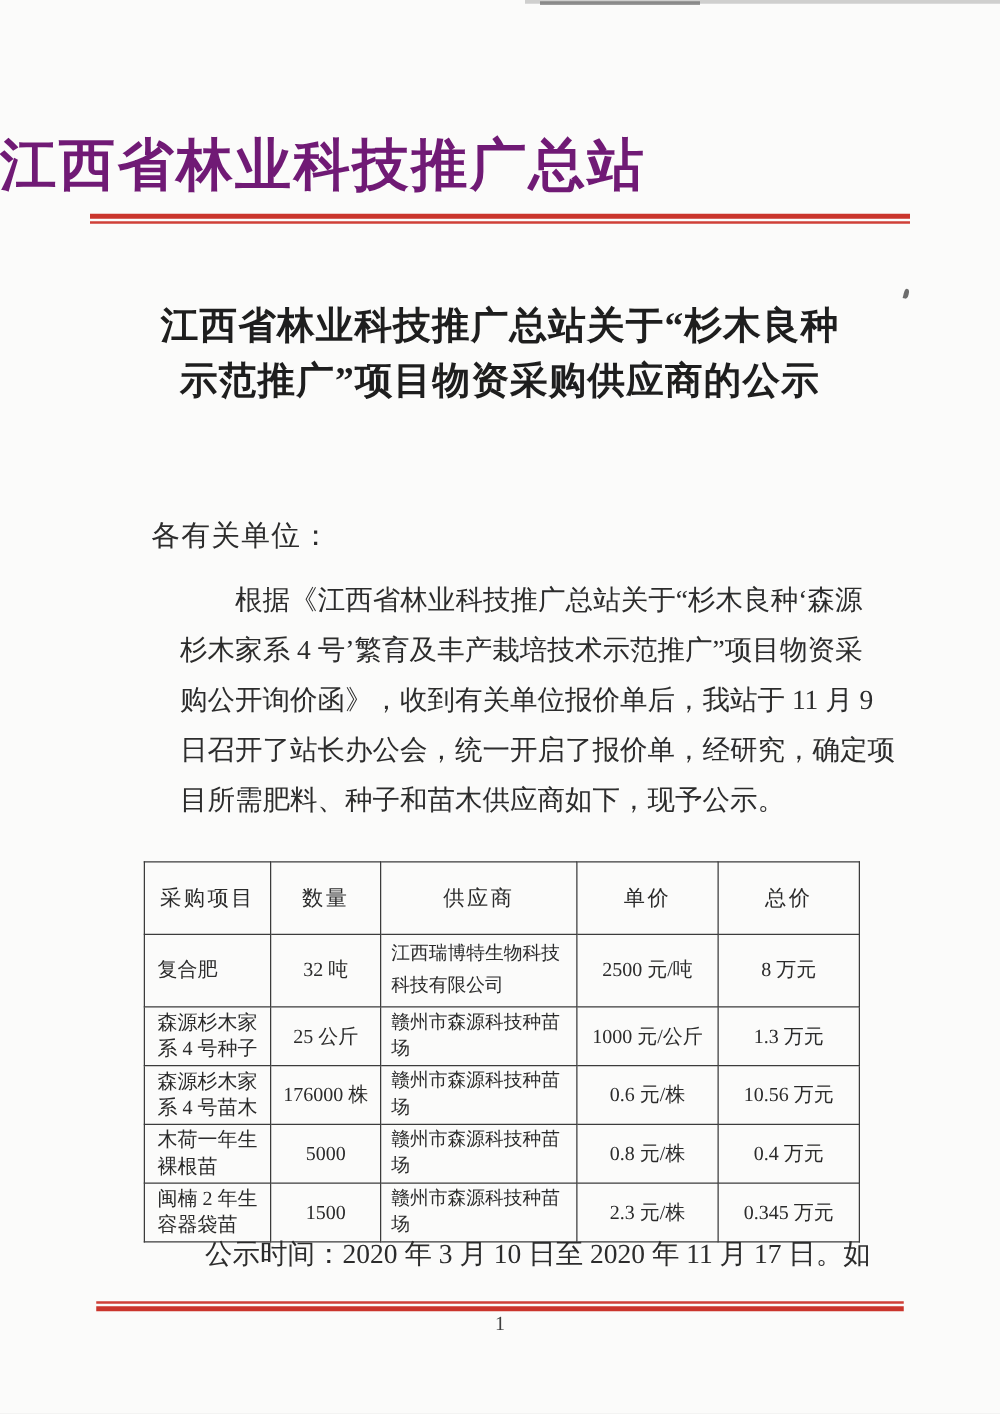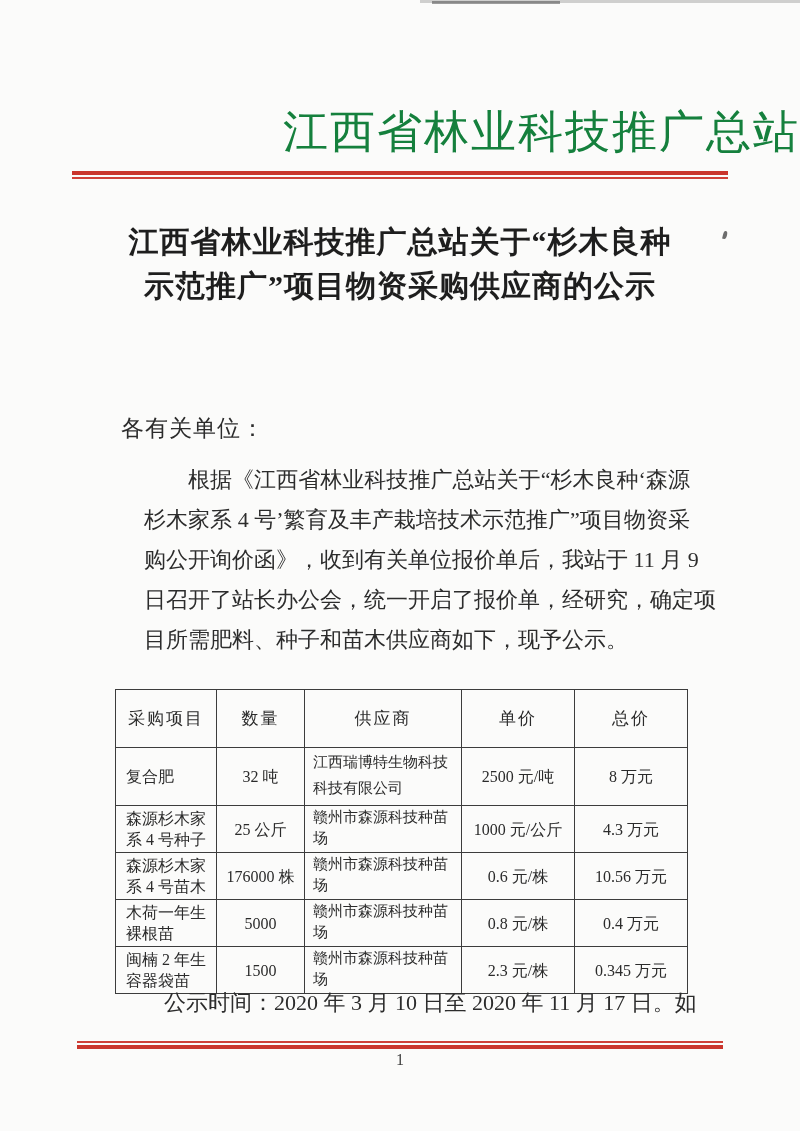--- a/index.html
+++ b/index.html
@@ -13,36 +13,36 @@
     overflow: hidden;
     font-family: "Liberation Serif", "DejaVu Serif", serif;
     color: #303030;
   }
   
   .scan-edge { position: absolute; top: 0; left: 420px; width: 380px; height: 3px; background: #9a9a9a; opacity: .45; }
   .scan-edge-dark { position: absolute; top: 1px; left: 432px; width: 128px; height: 3px; background: #4e4e4e; opacity: .55; }
 
   .letterhead {
     position: absolute; top: 102px; left: 0; width: 100%;
-    text-align: right;
-    font-size: 45px; font-weight: normal; letter-spacing: 2px;
-    color: #15803d;
+    text-align: left;
+    font-size: 45px; font-weight: bold; letter-spacing: 2px;
+    color: #701a75;
   }
   .rule { position: absolute; left: 72px; width: 656px; }
   .rule-top { top: 171px; }
   .rule-top .bar-thick { height: 4px; background: #ca352c; }
   .rule-top .bar-gap   { height: 2px; }
   .rule-top .bar-thin  { height: 2px; background: #cf4038; }
   .rule-bottom { top: 1041px; left: 77px; width: 646px; }
   .rule-bottom .bar-thin  { height: 2px; background: #cf4038; }
   .rule-bottom .bar-gap   { height: 2px; }
   .rule-bottom .bar-thick { height: 4px; background: #ca352c; }
 
   .doc-title {
-    position: absolute; top: 220px; left: 58px; width: 684px;
+    position: absolute; top: 239px; left: 58px; width: 684px;
     text-align: center;
     font-size: 30px; line-height: 44px; font-weight: bold;
     color: #1e1e1e; letter-spacing: 1px;
   }
   .speck {
     position: absolute; top: 231px; left: 723px;
     width: 4px; height: 8px; background: #4a4a4a;
     border-radius: 60% 60% 60% 0; transform: rotate(14deg); opacity: .8;
   }
 
@@ -152,21 +152,21 @@
       <td>32 吨</td>
       <td class="supplier">江西瑞博特生物科技科技有限公司</td>
       <td>2500 元/吨</td>
       <td>8 万元</td>
     </tr>
     <tr class="rn">
       <td class="item">森源杉木家系 4 号种子</td>
       <td>25 公斤</td>
       <td class="supplier">赣州市森源科技种苗场</td>
       <td>1000 元/公斤</td>
-      <td>4.3 万元</td>
+      <td>1.3 万元</td>
     </tr>
     <tr class="rn">
       <td class="item">森源杉木家系 4 号苗木</td>
       <td>176000 株</td>
       <td class="supplier">赣州市森源科技种苗场</td>
       <td>0.6 元/株</td>
       <td>10.56 万元</td>
     </tr>
     <tr class="rn">
       <td class="item">木荷一年生裸根苗</td>

